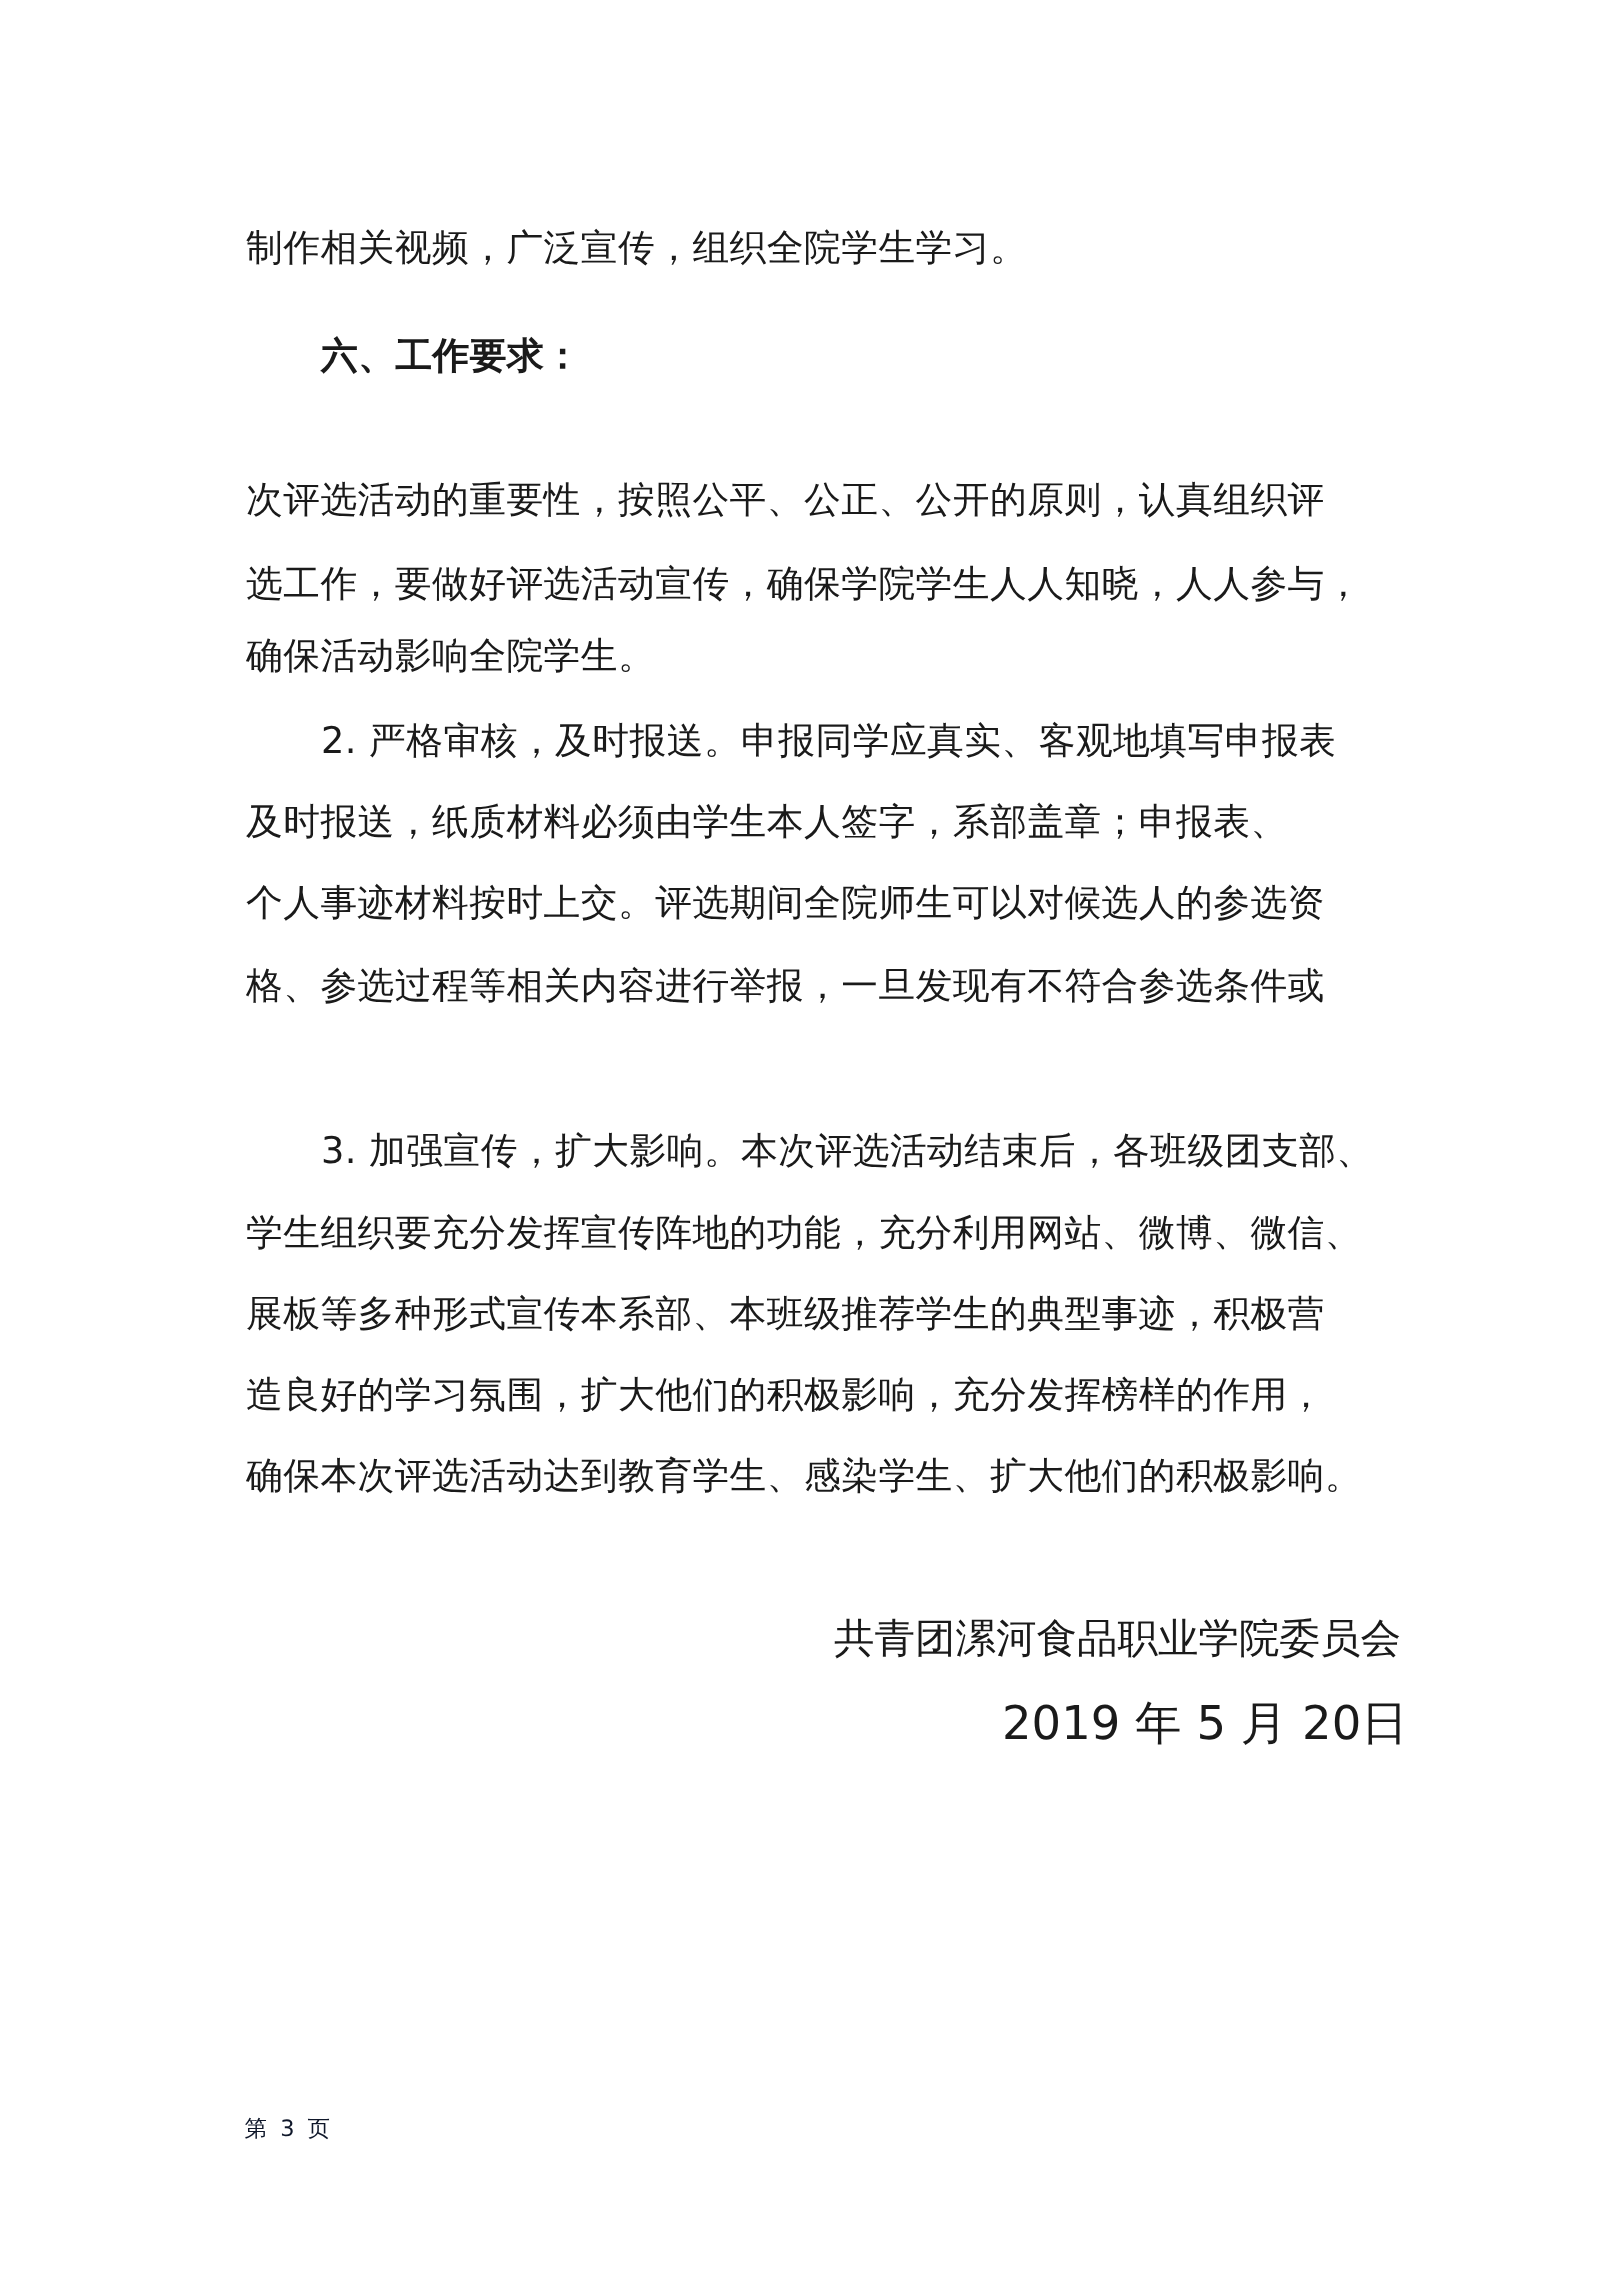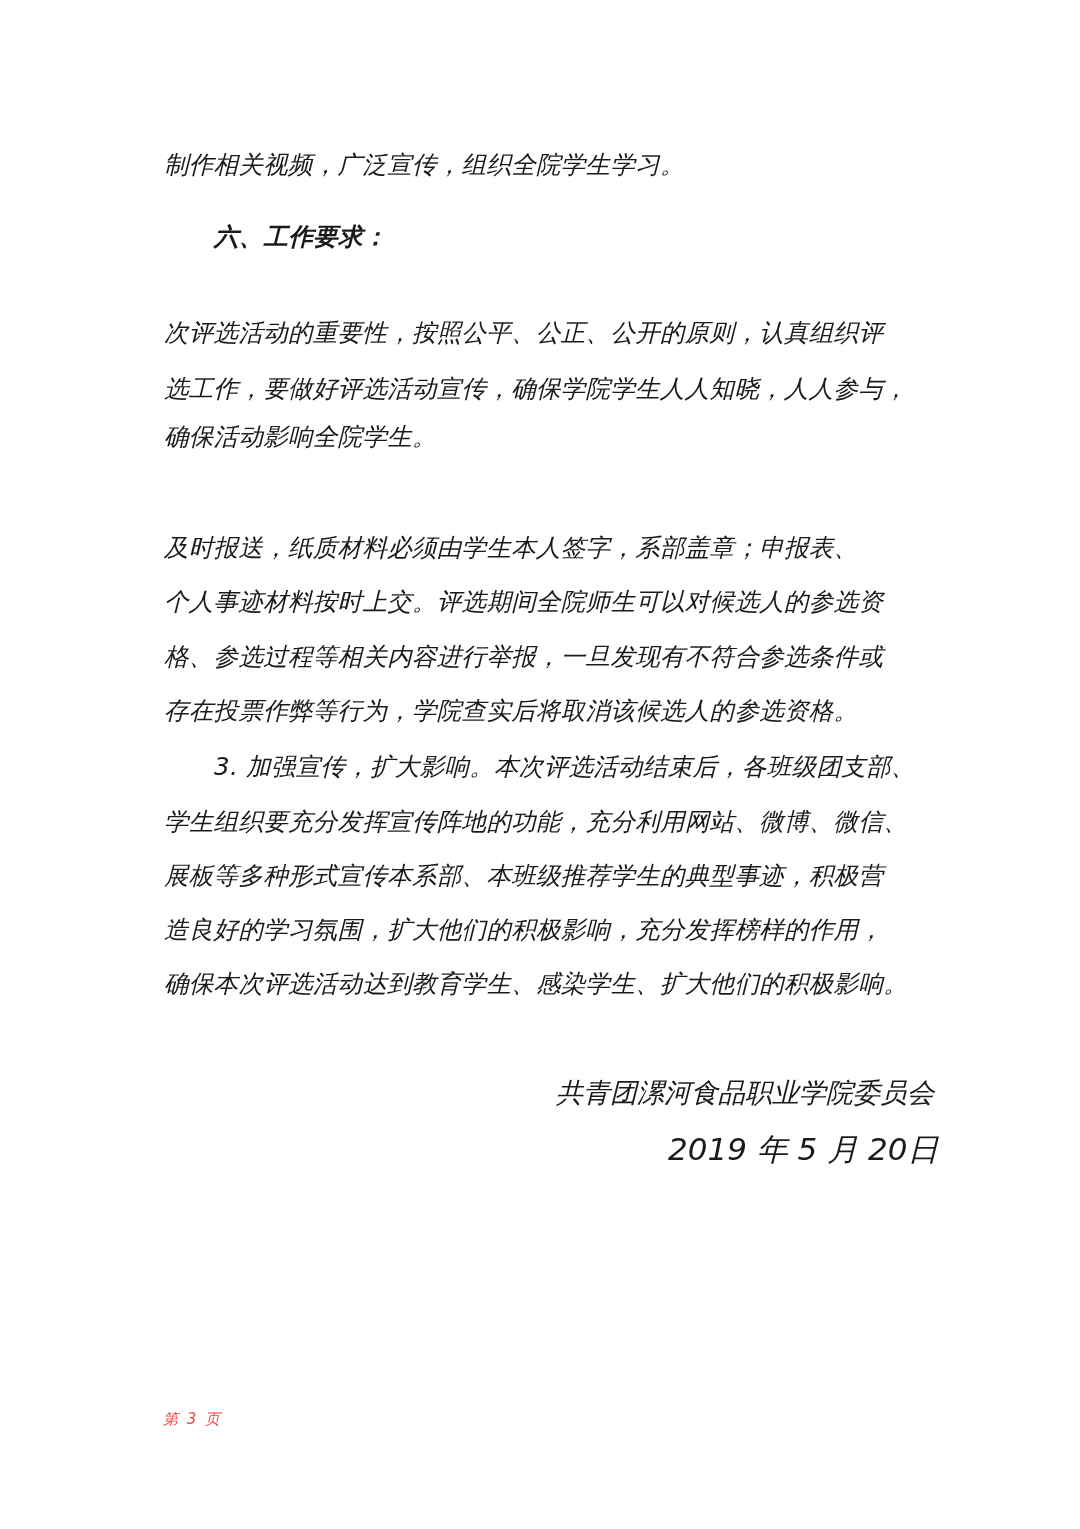--- a/index.html
+++ b/index.html
@@ -14,21 +14,20 @@
       overflow: hidden;
       font-family: "DejaVu Sans", "Liberation Sans", sans-serif;
       color: #1a1a1a;
     }
     .page {
       position: absolute;
       left: 0; top: 0;
       width: 1080px;
       height: 1529px;
       background: #ffffff;
-      font-style: italic;
     }
     .line {
       position: absolute;
       left: 164px;
       width: 752px;
       font-size: 24.5px;
       line-height: 34px;
       white-space: nowrap;
       letter-spacing: 0.3px;
     }
@@ -52,41 +51,41 @@
       font-size: 31px;
       line-height: 34px;
       white-space: nowrap;
     }
     .footer {
       position: absolute;
       left: 163px;
       top: 1408px;
       font-size: 15px;
       line-height: 22px;
-      color: #ef4444;
+      color: #0f172a;
       letter-spacing: 2px;
     }
   </style>
 </head>
 <body>
 
 <div class="page">
 
   <div class="line" style="top:148px;">制作相关视频，广泛宣传，组织全院学生学习。</div>
 
   <div class="line heading" style="top:220px;">六、工作要求：</div>
 
   <div class="line" style="top:316px;">次评选活动的重要性，按照公平、公正、公开的原则，认真组织评</div>
   <div class="line" style="top:372px;">选工作，要做好评选活动宣传，确保学院学生人人知晓，人人参与，</div>
   <div class="line" style="top:420px;">确保活动影响全院学生。</div>
 
+  <div class="line indent" style="top:477px;">2. 严格审核，及时报送。申报同学应真实、客观地填写申报表</div>
   <div class="line" style="top:531px;">及时报送，纸质材料必须由学生本人签字，系部盖章；申报表、</div>
   <div class="line" style="top:585px;">个人事迹材料按时上交。评选期间全院师生可以对候选人的参选资</div>
   <div class="line" style="top:640px;">格、参选过程等相关内容进行举报，一旦发现有不符合参选条件或</div>
-  <div class="line" style="top:694px;">存在投票作弊等行为，学院查实后将取消该候选人的参选资格。</div>
 
   <div class="line indent" style="top:750px;">3. 加强宣传，扩大影响。本次评选活动结束后，各班级团支部、</div>
   <div class="line" style="top:805px;">学生组织要充分发挥宣传阵地的功能，充分利用网站、微博、微信、</div>
   <div class="line" style="top:859px;">展板等多种形式宣传本系部、本班级推荐学生的典型事迹，积极营</div>
   <div class="line" style="top:913px;">造良好的学习氛围，扩大他们的积极影响，充分发挥榜样的作用，</div>
   <div class="line" style="top:967px;">确保本次评选活动达到教育学生、感染学生、扩大他们的积极影响。</div>
 
   <div class="sig-org">共青团漯河食品职业学院委员会</div>
   <div class="sig-date">2019 年 5  月  20日</div>
 

